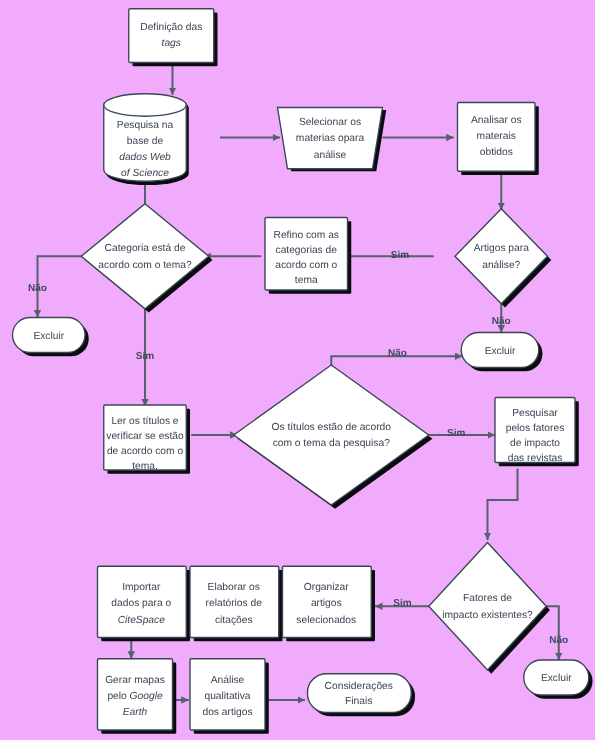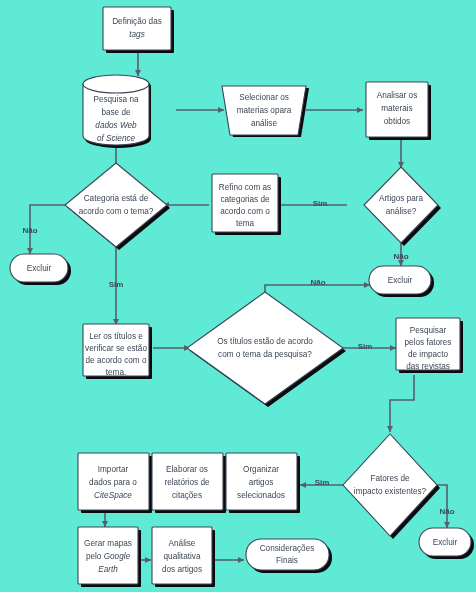--- a/index.html
+++ b/index.html
@@ -4,21 +4,21 @@
 <style>
   html, body {
     margin: 0;
     padding: 0;
     background: #808080;
   }
   #canvas {
     position: relative;
     width: 476px;
     height: 592px;
-    background: #5eead4;
+    background: #f0abfc;
     overflow: hidden;
     font-family: "Liberation Sans", sans-serif;
   }
   svg.flow {
     position: absolute;
     left: 0;
     top: 0;
     width: 476px;
     height: 592px;
   }

